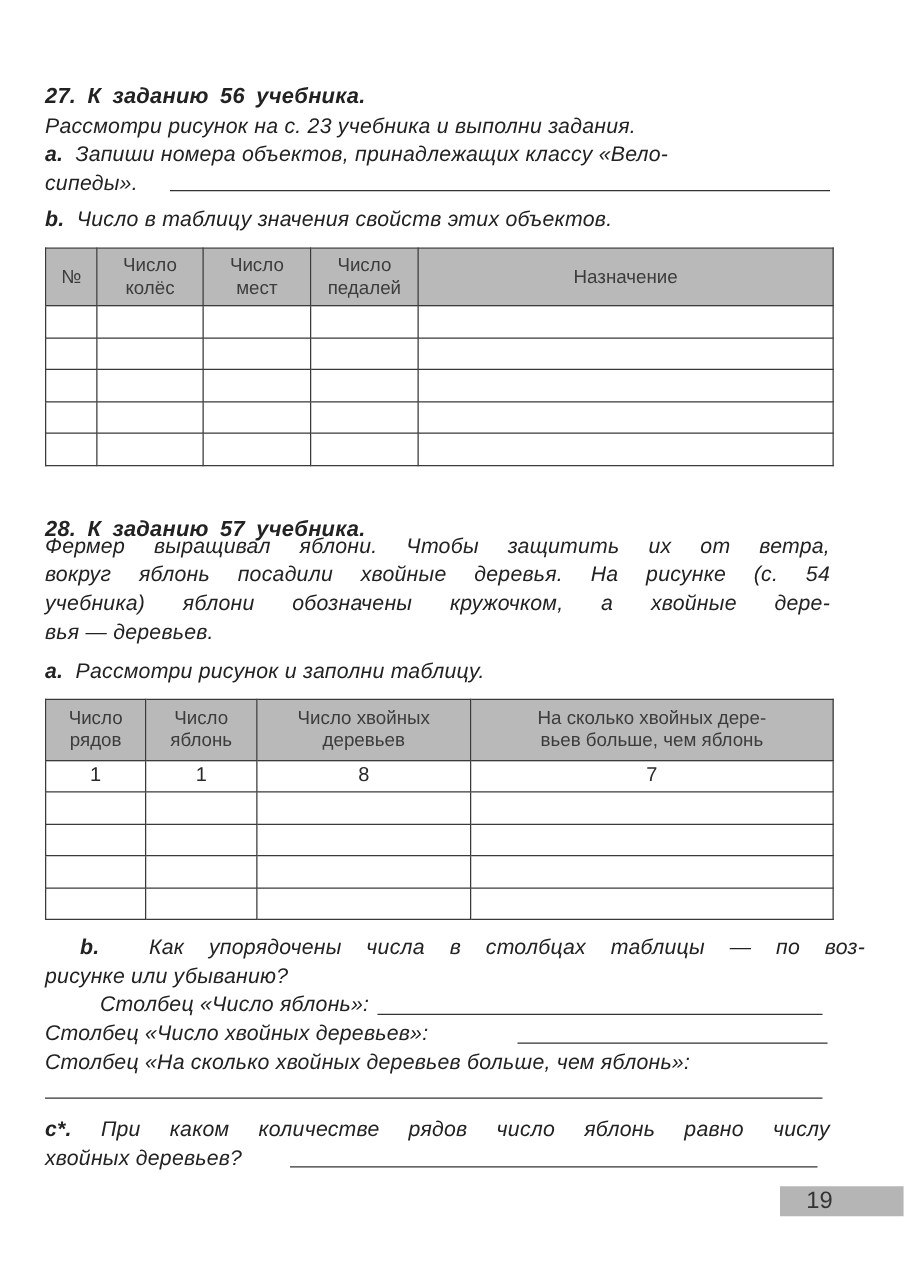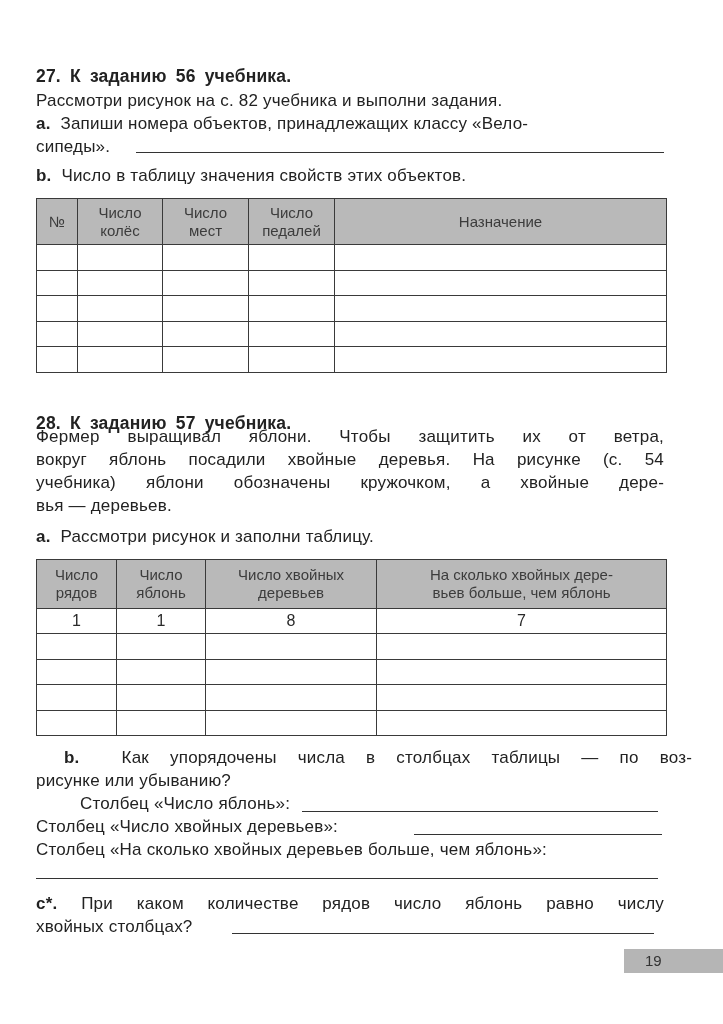--- a/index.html
+++ b/index.html
@@ -1,36 +1,36 @@
 <!DOCTYPE html>
 <html><head>
 <meta charset="utf-8">
 <style>
   html, body { margin:0; padding:0; }
   body {
     width:723px; height:1024px; background:#ffffff; position:relative; overflow:hidden;
     font-family:"Liberation Sans", sans-serif; color:#222222;
   }
-  .line { position:absolute; font-size:17px; line-height:20px; white-space:nowrap; letter-spacing:0.2px; }
+  .line { position:absolute; font-size:17px; line-height:20px; white-space:nowrap; letter-spacing:0.2px;font-style:italic; }
   .bold { font-weight:bold; }
   .title { font-weight:bold; font-size:17.5px; word-spacing:4px; }
   .just { text-align:justify; text-align-last:justify; white-space:normal; }
   .uline { position:absolute; height:0; border-bottom:1.5px solid #333333; }
   table.wb { position:absolute; border-collapse:collapse; table-layout:fixed; }
   table.wb td, table.wb th { border:1.6px solid #3a3a3a; padding:0; text-align:center; vertical-align:middle; }
   table.wb th { background:#b9b9b9; font-weight:normal; color:#3c3c3c; font-size:15px; line-height:18px; }
   table.wb td { font-size:16px; color:#2a2a2a; }
-  .pagenum { position:absolute; left:624px; top:949px; width:99px; height:24px; background:#b5b5b5; font-size:15px; line-height:24px; color:#333333; }
+  .pagenum { position:absolute; left:624px; top:949px; width:99px; height:24px; background:#b5b5b5; font-size:19px; line-height:24px; color:#333333; }
   .pagenum span { position:absolute; left:21px; }
 </style>
 </head>
 <body>
 
 <div class="line title" style="left:36px; top:66px;">27. К заданию 56 учебника.</div>
-<div class="line" style="left:36px; top:91px; width:620px;">Рассмотри рисунок на с. 82 учебника и выполни задания.</div>
+<div class="line" style="left:36px; top:91px; width:620px;">Рассмотри рисунок на с. 23 учебника и выполни задания.</div>
 
 <div class="line" style="left:36px; top:114px; width:628px;">
   <span class="bold">a.</span>&nbsp;&nbsp;<span>Запиши номера объектов, принадлежащих классу «Вело-</span>
 </div>
 <div class="line" style="left:36px; top:137px;">сипеды».</div>
 <div class="uline" style="left:136px; top:152px; width:528px;"></div>
 
 <div class="line" style="left:36px; top:166px;">
   <span class="bold">b.</span>&nbsp;&nbsp;<span>Число в таблицу значения свойств этих объектов.</span>
 </div>
@@ -160,18 +160,18 @@
 
 <div class="line" style="left:36px; top:817px;">Столбец «Число хвойных деревьев»:</div>
 <div class="uline" style="left:414px; top:834px; width:248px;"></div>
 
 <div class="line" style="left:36px; top:840px;">Столбец «На сколько хвойных деревьев больше, чем яблонь»:</div>
 <div class="uline" style="left:36px; top:878px; width:622px;"></div>
 
 <div class="line just" style="left:36px; top:894px; width:628px;">
   <span class="bold">c*.</span>&nbsp;<span>При каком количестве рядов число яблонь равно числу</span>
 </div>
-<div class="line" style="left:36px; top:917px;">хвойных столбцах?</div>
+<div class="line" style="left:36px; top:917px;">хвойных деревьев?</div>
 <div class="uline" style="left:232px; top:933px; width:422px;"></div>
 
 <div class="pagenum">
   <span>19</span>
 </div>
 
 </body></html>

